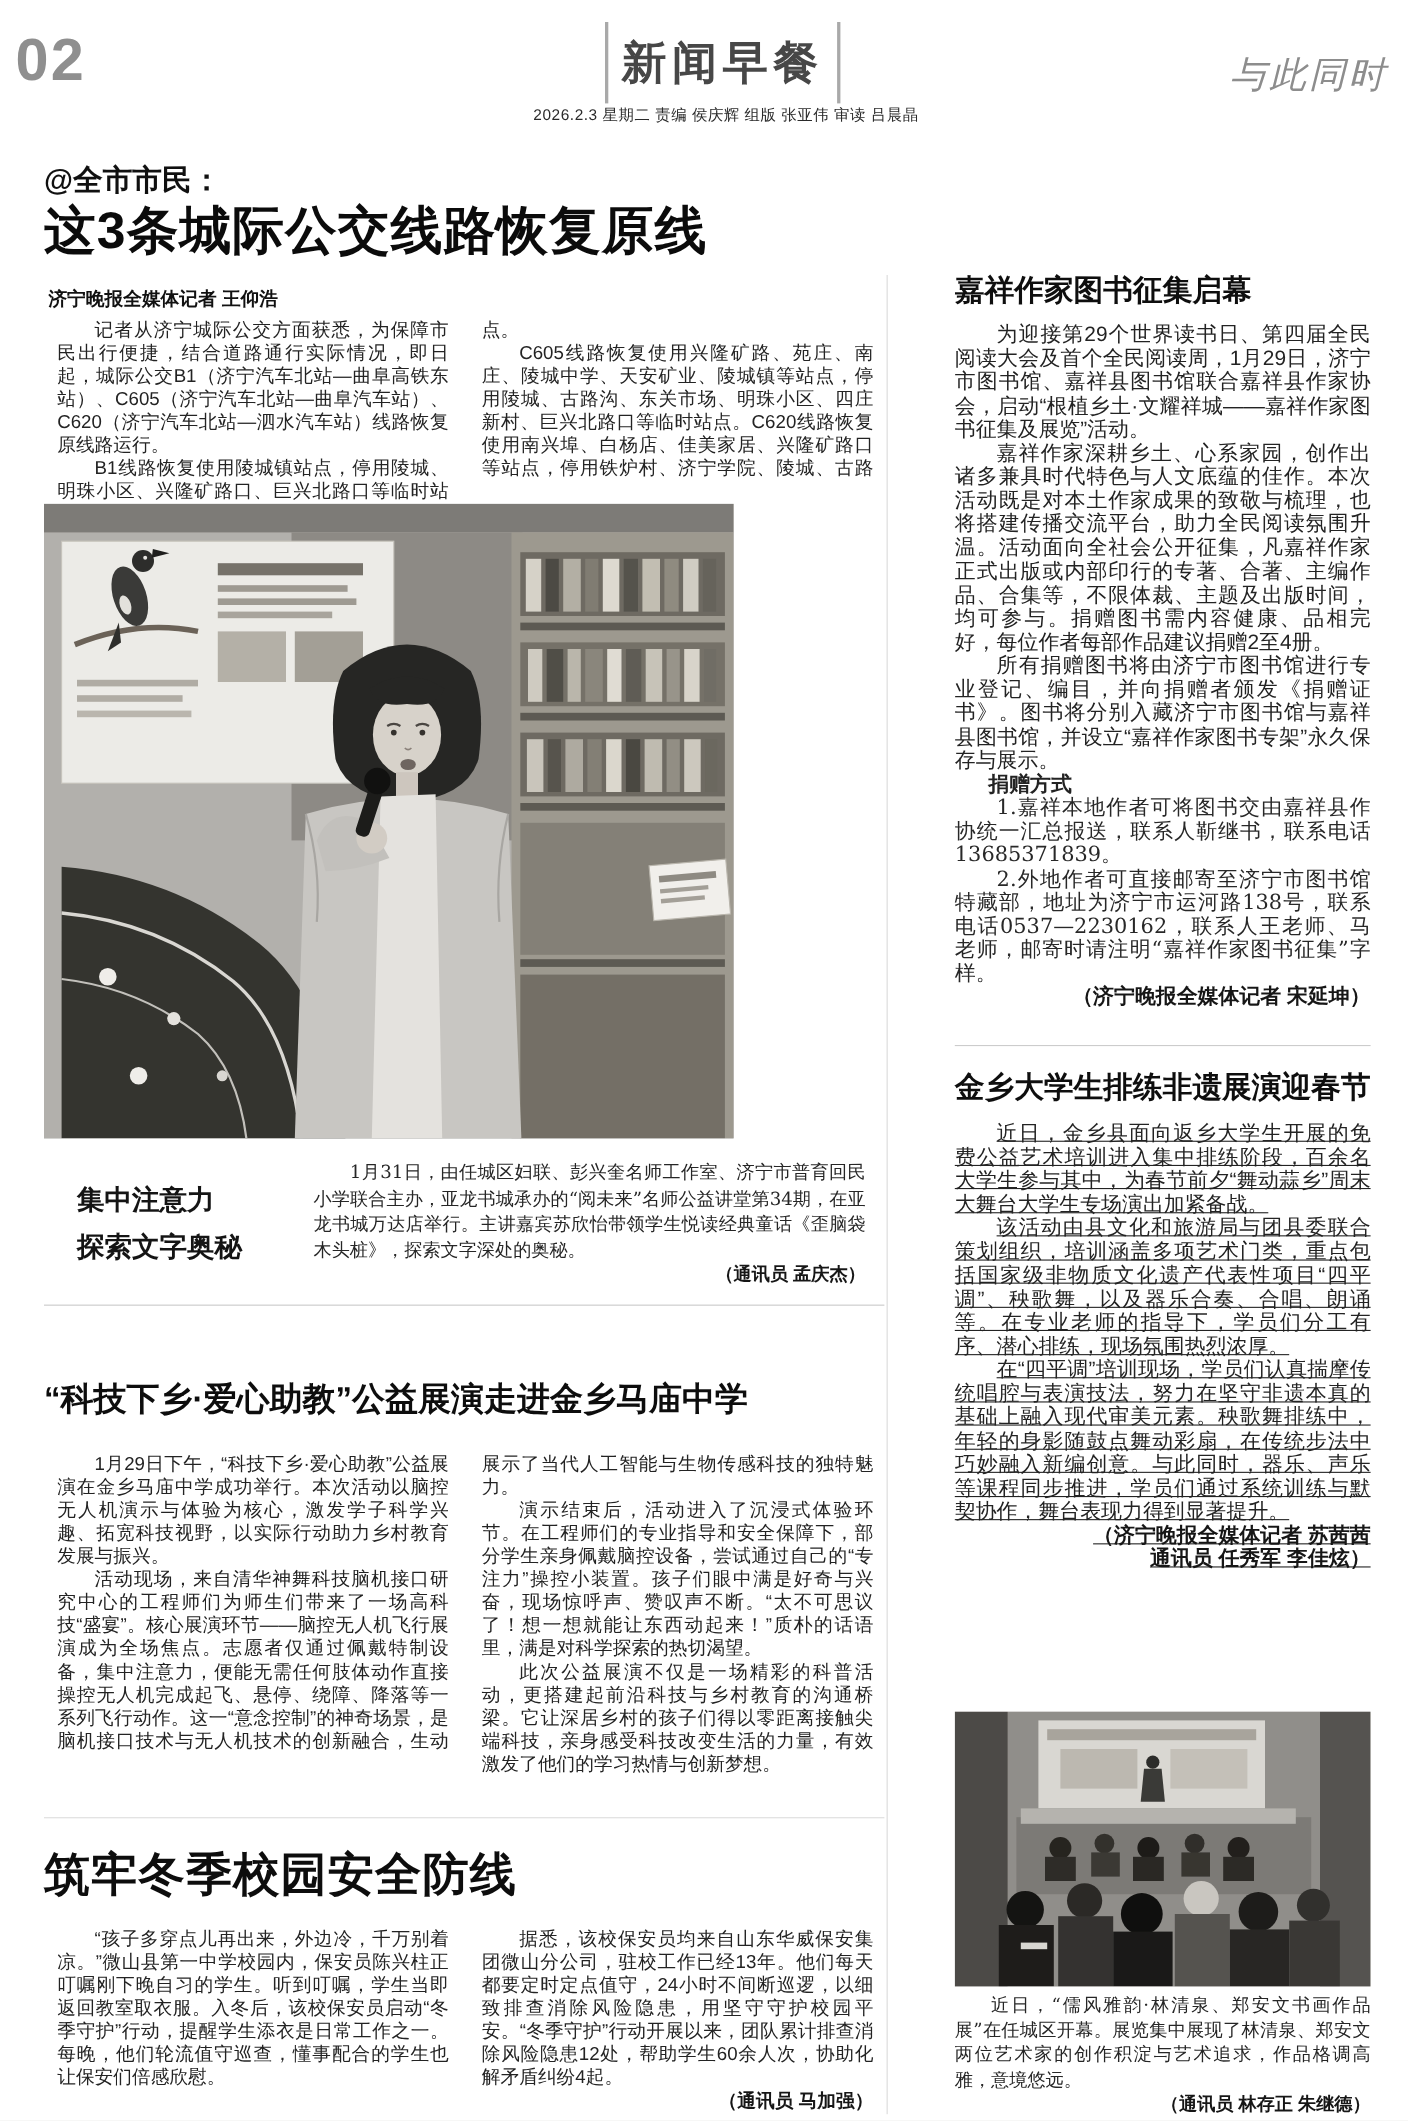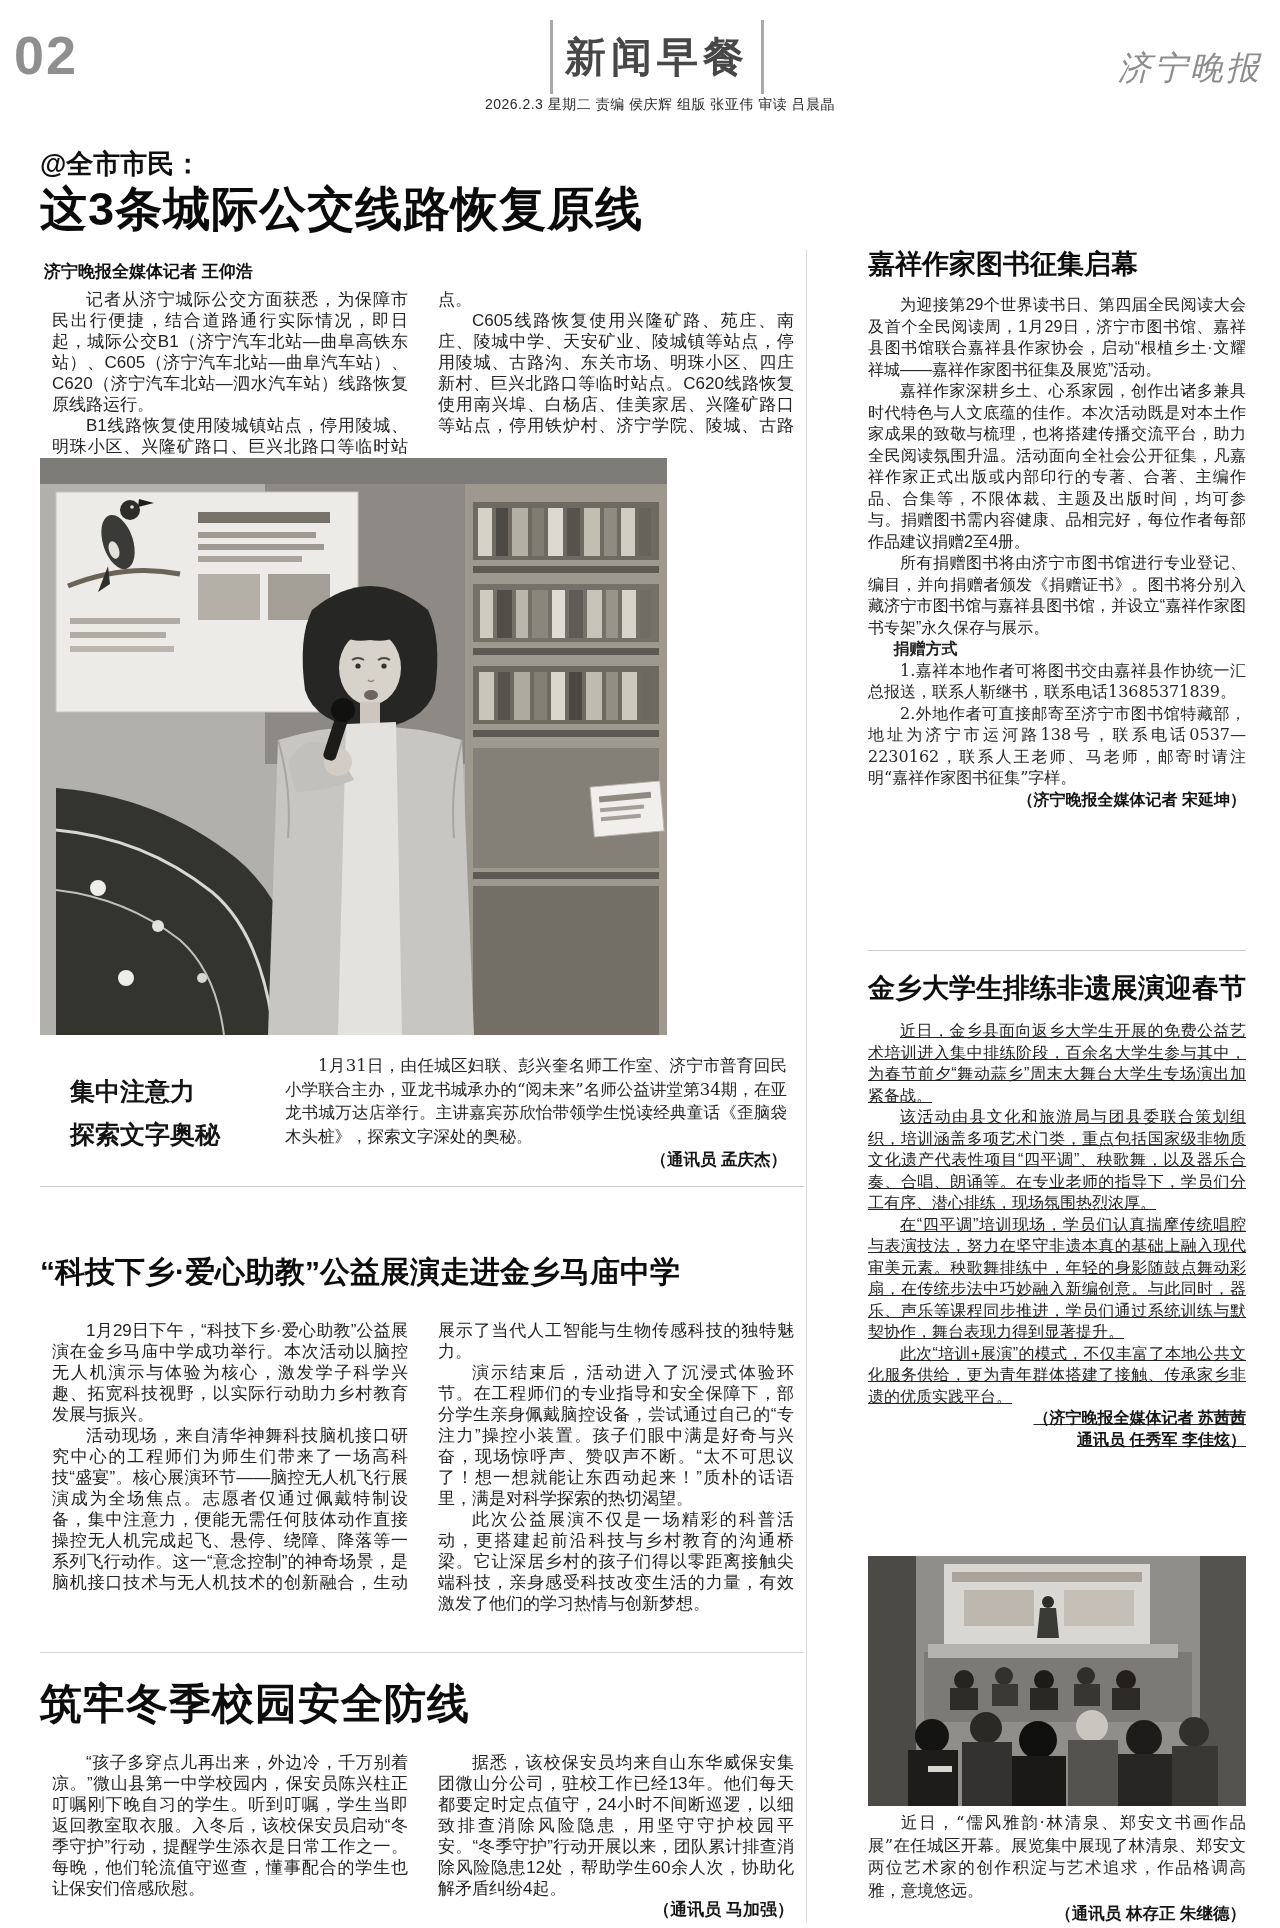--- a/index.html
+++ b/index.html
@@ -46,40 +46,40 @@
   .rule2{left:40px;top:1652px;width:764px;background:#dcdcdc;}
   .vrule{left:806px;top:250px;width:1px;height:1672px;background:#dadada;}
   .siderule{left:868px;top:950px;width:378px;background:#cccccc;}
 
   .tech-headline{left:40px;top:1252px;font-size:30px;font-weight:900;color:#0d0d0d;white-space:nowrap;}
   .safety-headline{left:40px;top:1676px;font-size:42px;font-weight:900;color:#0d0d0d;letter-spacing:1px;}
 
   
   .side-head-a{left:868px;top:246px;font-size:27px;font-weight:800;color:#0e0e0e;}
   .side-head-b{left:868px;top:970px;font-size:27px;font-weight:900;color:#0e0e0e;white-space:nowrap;}
-  .side-body{font-size:16px;line-height:21.5px;text-align:justify;color:#232323;}
+  .side-body{font-size:19px;line-height:21.5px;text-align:justify;color:#232323;}
   .side-body p{margin:0;text-indent:2em;}
   .side-a{left:868px;top:294px;width:378px;}
   .side-b{left:868px;top:1020px;width:378px;text-decoration:underline;}
   .subhead{font-weight:700;text-indent:1.6em !important;}
   .kai{font-family:"DejaVu Serif",serif;color:#282828;}
 </style>
 </head>
 <body>
 
 <div class="page">
 
   <div class="abs page-num">02</div>
   <div class="abs masthead-wrap">
     <span class="mast-bar"></span>
     <span class="masthead">新闻早餐</span>
     <span class="mast-bar"></span>
   </div>
   <div class="abs dateline">2026.2.3 星期二  责编 侯庆辉  组版 张亚伟  审读 吕晨晶</div>
-  <div class="abs paper-name">济宁晚报</div>
+  <div class="abs paper-name">与此同时</div>
 
   <div class="abs kicker">@全市市民：</div>
   <div class="abs headline-main">这3条城际公交线路恢复原线</div>
   <div class="abs byline">济宁晚报全媒体记者 王仰浩</div>
   <div class="abs cols body-text bus-body">
     <p>记者从济宁城际公交方面获悉，为保障市民出行便捷，结合道路通行实际情况，即日起，城际公交B1（济宁汽车北站—曲阜高铁东站）、C605（济宁汽车北站—曲阜汽车站）、C620（济宁汽车北站—泗水汽车站）线路恢复原线路运行。</p>
     <p>B1线路恢复使用陵城镇站点，停用陵城、明珠小区、兴隆矿路口、巨兴北路口等临时站点。</p>
     <p>C605线路恢复使用兴隆矿路、苑庄、南庄、陵城中学、天安矿业、陵城镇等站点，停用陵城、古路沟、东关市场、明珠小区、四庄新村、巨兴北路口等临时站点。C620线路恢复使用南兴埠、白杨店、佳美家居、兴隆矿路口等站点，停用铁炉村、济宁学院、陵城、古路沟、东关市场、明珠小区、四庄新村、巨兴北路口等临时站点。</p>
   </div>
 
@@ -237,21 +237,20 @@
     <p class="credit">（济宁晚报全媒体记者 宋延坤）</p>
   </div>
 
   <div class="abs hrule siderule"></div>
 
   <div class="abs side-head-b">金乡大学生排练非遗展演迎春节</div>
   <div class="abs side-body side-b">
     <p>近日，金乡县面向返乡大学生开展的免费公益艺术培训进入集中排练阶段，百余名大学生参与其中，为春节前夕“舞动蒜乡”周末大舞台大学生专场演出加紧备战。</p>
     <p>该活动由县文化和旅游局与团县委联合策划组织，培训涵盖多项艺术门类，重点包括国家级非物质文化遗产代表性项目“四平调”、秧歌舞，以及器乐合奏、合唱、朗诵等。在专业老师的指导下，学员们分工有序、潜心排练，现场氛围热烈浓厚。</p>
     <p>在“四平调”培训现场，学员们认真揣摩传统唱腔与表演技法，努力在坚守非遗本真的基础上融入现代审美元素。秧歌舞排练中，年轻的身影随鼓点舞动彩扇，在传统步法中巧妙融入新编创意。与此同时，器乐、声乐等课程同步推进，学员们通过系统训练与默契协作，舞台表现力得到显著提升。</p>
-    <p>此次“培训+展演”的模式，不仅丰富了本地公共文化服务供给，更为青年群体搭建了接触、传承家乡非遗的优质实践平台。</p>
     <p class="credit">（济宁晚报全媒体记者 苏茜茜</p>
     <p class="credit">通讯员 任秀军 李佳炫）</p>
   </div>
 
   <div class="abs photo-frame photo2">
     <svg width="378" height="250" viewBox="0 0 378 250">
       <rect width="378" height="250" fill="#908e8a"></rect>
       <rect x="0" y="0" width="48" height="250" fill="#4c4a47"></rect>
       <rect x="332" y="0" width="46" height="250" fill="#555350"></rect>
       <rect x="56" y="96" width="268" height="70" fill="#7c7a76"></rect>

